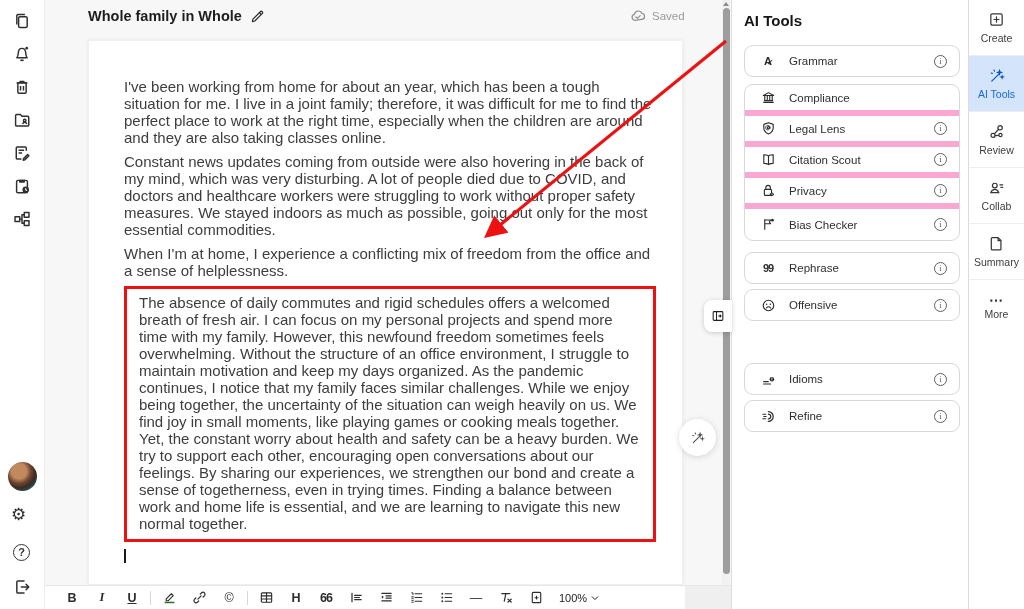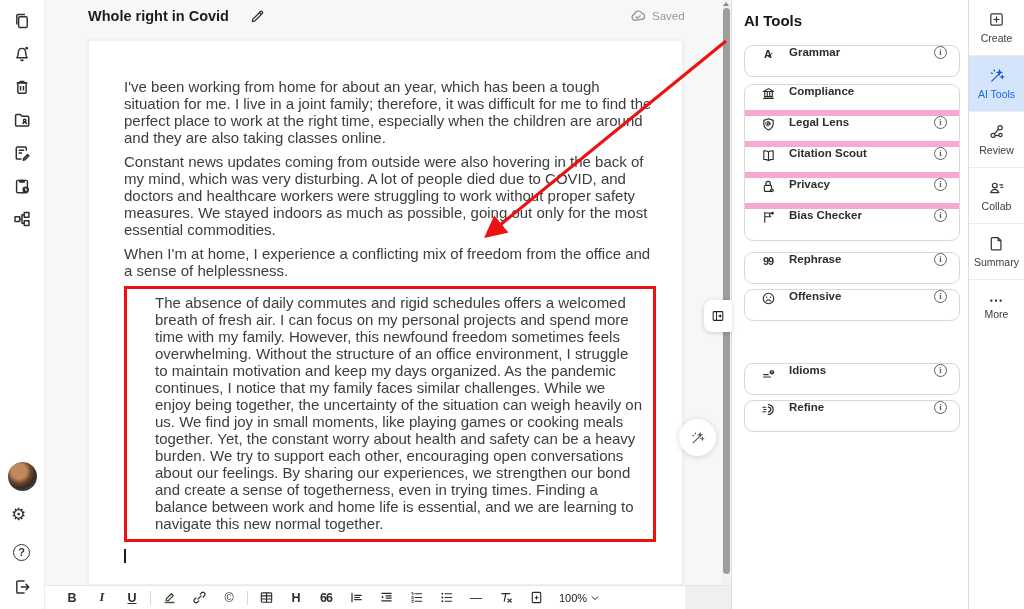--- a/index.html
+++ b/index.html
@@ -21,21 +21,21 @@
   
   #workspace { position:absolute; left:45px; top:0; width:686px; height:609px; background:#f7f7f7; }
   #doc-title { position:absolute; left:43px; top:8px; font-size:14.5px; font-weight:bold; color:#1d1d1d; }
   #title-edit { position:absolute; left:205px; top:9px; width:15px; height:15px; cursor:pointer; color:#2f2f2f; }
   #saved { position:absolute; left:585px; top:8px; display:flex; align-items:center; gap:6px; color:#9a9a9a; font-size:11.5px; }
   #saved svg { width:16px; height:16px; }
   #page { position:absolute; left:43px; top:40px; width:595px; height:545px; background:#fff;
     box-shadow:0 0 4px rgba(0,0,0,.07); border:1px solid #f0f0f0; }
   #doc-text { position:absolute; left:35px; top:37px; width:532px; font-size:15px; line-height:17px; color:#3d3d3d; }
   #doc-text p { margin:0 0 7px 0; }
-  #highlight-box { border:3px solid #ec1212; margin:7px -15px 0 -15px; padding:5px 11px 7px 28px; }
+  #highlight-box { border:3px solid #ec1212; margin:7px -15px 0 -15px; padding:5px 11px 7px 12px; }
   #text-cursor { width:1.5px; height:14px; background:#1a1a1a; margin-top:5px; }
 
   
   #v-scroll { position:absolute; left:677px; top:0; width:8px; height:585px; background:#f1f1f1; }
   #v-thumb { position:absolute; left:677.5px; top:8px; width:7px; height:566px; background:#9d9d9d; border-radius:4px; }
   .scr-arr { position:absolute; left:678px; width:0; height:0; border-left:3.5px solid transparent; border-right:3.5px solid transparent; }
 
   
   #panel-toggle { position:absolute; left:659px; top:300px; width:28px; height:32px; background:#fff;
     border-radius:8px 0 0 8px; box-shadow:0 1px 5px rgba(0,0,0,.18); display:flex; align-items:center; justify-content:center; cursor:pointer; z-index:6; color:#222; }
@@ -54,21 +54,21 @@
   .tb-sep { width:1px; height:14px; background:#d7d7d7; margin:0 3px; }
   #zoom-ctl { display:flex; align-items:center; gap:3px; margin-left:8px; font-size:11px; font-weight:normal; color:#222; cursor:pointer; }
 
   
   #annot { position:absolute; left:0; top:0; width:1024px; height:609px; pointer-events:none; z-index:7; }
 
   
   #ai-panel { position:absolute; left:731px; top:0; width:237px; height:609px; background:#fff; border-left:1px solid #dcdcdc; }
   #ai-title { position:absolute; left:12px; top:12px; font-size:15px; font-weight:bold; color:#161616; }
   .card { position:absolute; left:12px; width:216px; background:#fff; border:1px solid #d8d8d8; border-radius:9px; overflow:hidden; }
-  .tool-row { height:30px; display:flex; align-items:flex-start; padding:0 12px 0 14px; cursor:pointer; gap:12px;font-weight:bold; }
+  .tool-row { height:30px; display:flex; align-items:center; padding:0 12px 0 14px; cursor:pointer; gap:12px; }
   .group .tool-row { height:31px; border-bottom:6px solid #f9a8d4; }
   .group .tool-row:last-child { border-bottom:none; }
   .tool-ic { width:18px; height:16px; display:flex; align-items:center; justify-content:center; color:#2c2c2c; flex:none; }
   .tool-ic svg { width:15px; height:15px; }
   .tool-lb { font-size:11.5px; color:#2e2e2e; flex:1; }
   .info { width:13px; height:13px; border:1.2px solid #5f5f5f; border-radius:50%; color:#5f5f5f;
     font-size:8.5px; text-align:center; line-height:11px; font-family:"Liberation Serif", serif; cursor:pointer; flex:none; }
   .info::before { content:"i"; }
   .gi { position:relative; font-size:11px; font-weight:bold; color:#2c2c2c; }
   .gi::before { content:"A"; }
@@ -145,21 +145,21 @@
   <span class="q-ic" style="top:544px">?</span>
   <span class="lr-ic" style="top:578px">
     <svg viewBox="0 0 16 16" fill="none" stroke="#2f2f2f" stroke-width="1.3" stroke-linecap="round" stroke-linejoin="round">
         <path d="M9.8 2.6H4.4c-.5 0-1 .4-1 1v8.8c0 .6.5 1 1 1h5.4"></path>
         <path d="M7.4 8h6.6M11.6 5.5L14 8l-2.4 2.5"></path>
       </svg>
   </span>
 </div>
 
 <div id="workspace">
-  <div id="doc-title">Whole right in Covid</div>
+  <div id="doc-title">Whole family in Whole</div>
   <span id="title-edit">
     <svg viewBox="0 0 16 16" fill="none" stroke="#2f2f2f" stroke-width="1.3" stroke-linejoin="round">
         <path d="M2.6 13.4l.5-2.6 7.9-7.9a1.4 1.4 0 012 2l-7.9 7.9z"></path>
         <path d="M10 3.9l2 2"></path>
       </svg>
   </span>
   <div id="saved">
     <svg viewBox="0 0 16 16" fill="none" stroke="#8f8f8f" stroke-width="1.2" stroke-linecap="round" stroke-linejoin="round">
         <path d="M4.8 12.3a3 3 0 01-.4-5.9 3.9 3.9 0 017.5-.9 2.9 2.9 0 01-.5 5.8z"></path>
         <path d="M5.9 9l1.5 1.4 2.8-2.8"></path>

